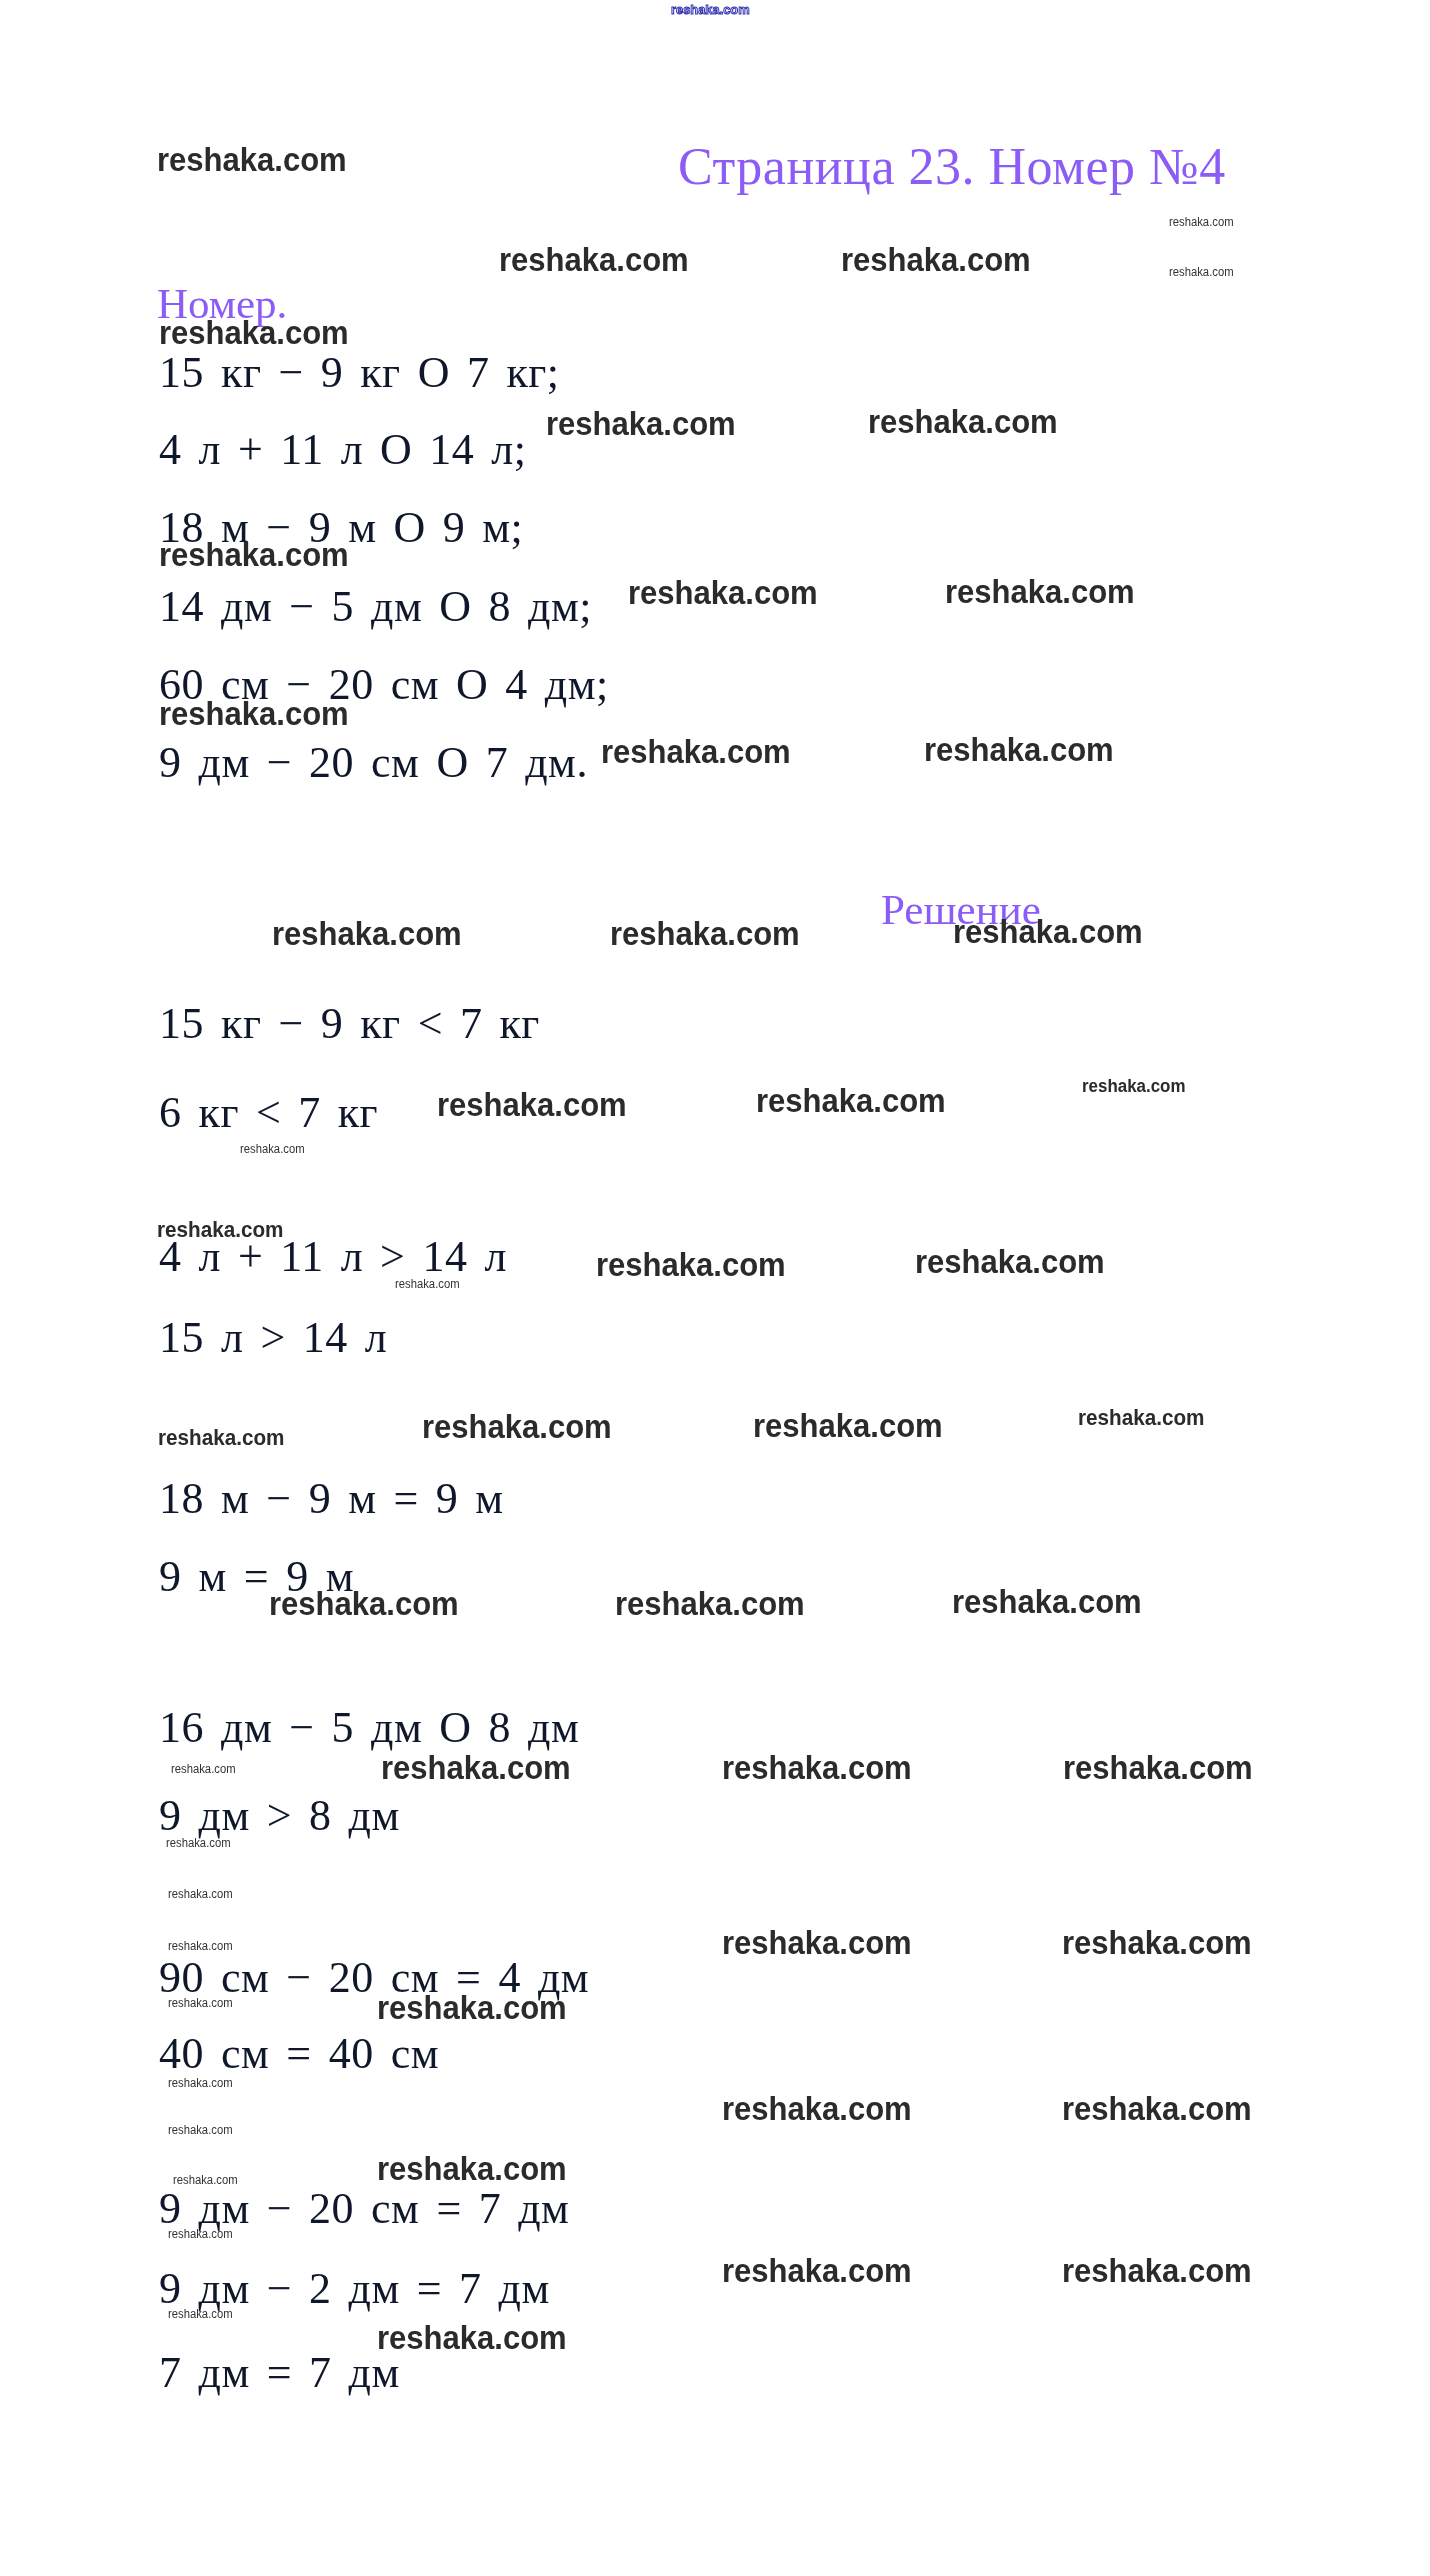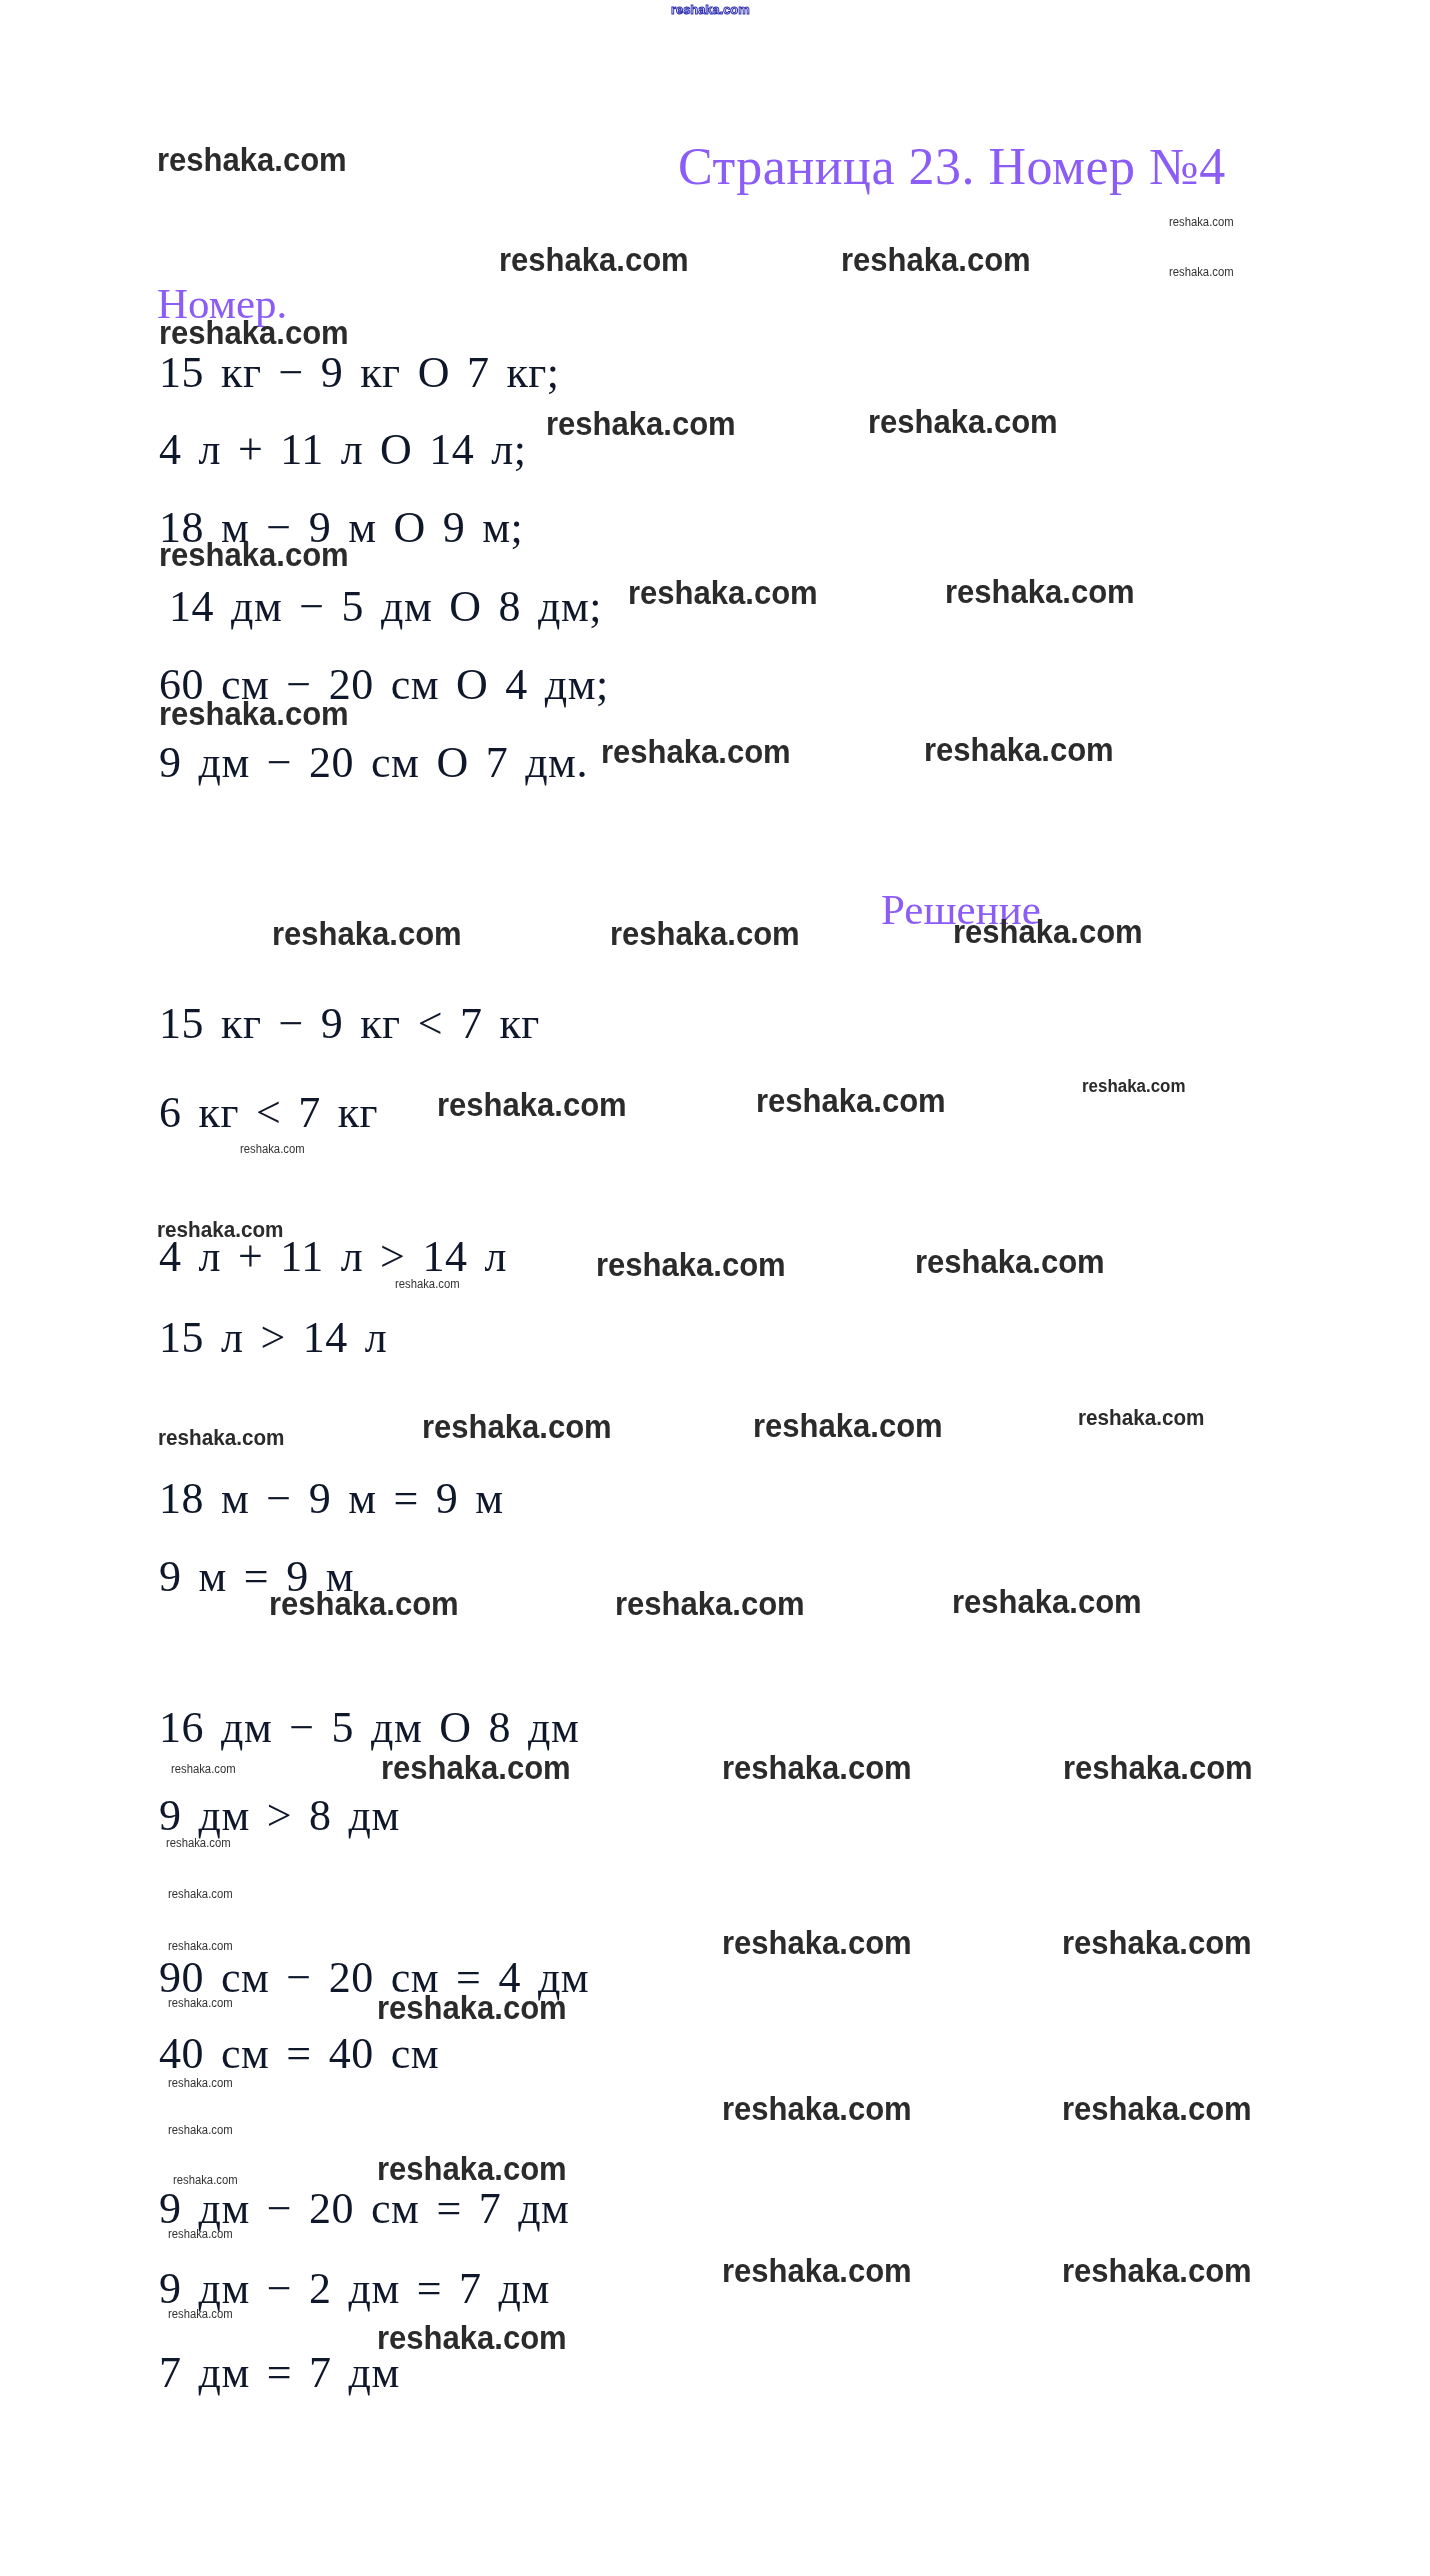--- a/index.html
+++ b/index.html
@@ -35,21 +35,21 @@
   <div class="abs serif title" style="left:678px; top:141px;">Страница 23. Номер №4</div>
 
   <div class="abs serif h-task" style="left:157px; top:282px;">Номер.</div>
 
   <div class="abs serif h-sol" style="left:881px; top:872px;margin-top:16px;">Решение</div>
 
   <div id="task-lines">
       <div class="abs serif eq" style="left: 159px; top: 351px;">15 кг − 9 кг О 7 кг;</div>
       <div class="abs serif eq" style="left: 159px; top: 428px;">4 л + 11 л О 14 л;</div>
       <div class="abs serif eq" style="left: 159px; top: 506px;">18 м − 9 м О 9 м;</div>
-      <div class="abs serif eq" style="left: 169px; top: 585px;">14 дм − 5 дм О 8 дм;</div>
+      <div class="abs serif eq" style="left: 159px; top: 585px;">14 дм − 5 дм О 8 дм;</div>
       <div class="abs serif eq" style="left: 159px; top: 663px;">60 см − 20 см О 4 дм;</div>
       <div class="abs serif eq" style="left: 159px; top: 741px;">9 дм − 20 см О 7 дм.</div>
     </div>
   <div id="solution-lines">
       <div class="abs serif eq" style="left: 159px; top: 1002px;">15 кг − 9 кг &lt; 7 кг</div>
       <div class="abs serif eq" style="left: 159px; top: 1091px;">6 кг &lt; 7 кг</div>
       <div class="abs serif eq" style="left: 159px; top: 1235px; text-align: right;">4 л + 11 л &gt; 14 л</div>
       <div class="abs serif eq" style="left: 159px; top: 1316px;">15 л &gt; 14 л</div>
       <div class="abs serif eq" style="left: 159px; top: 1477px;">18 м − 9 м = 9 м</div>
       <div class="abs serif eq" style="left: 159px; top: 1555px;">9 м = 9 м</div>

